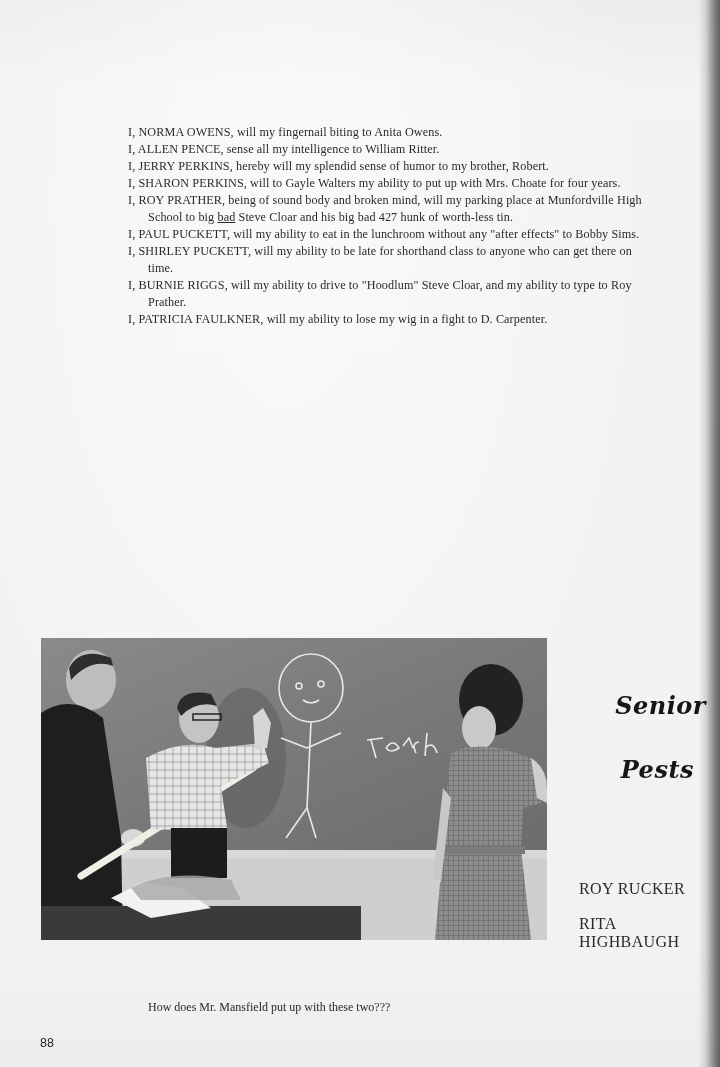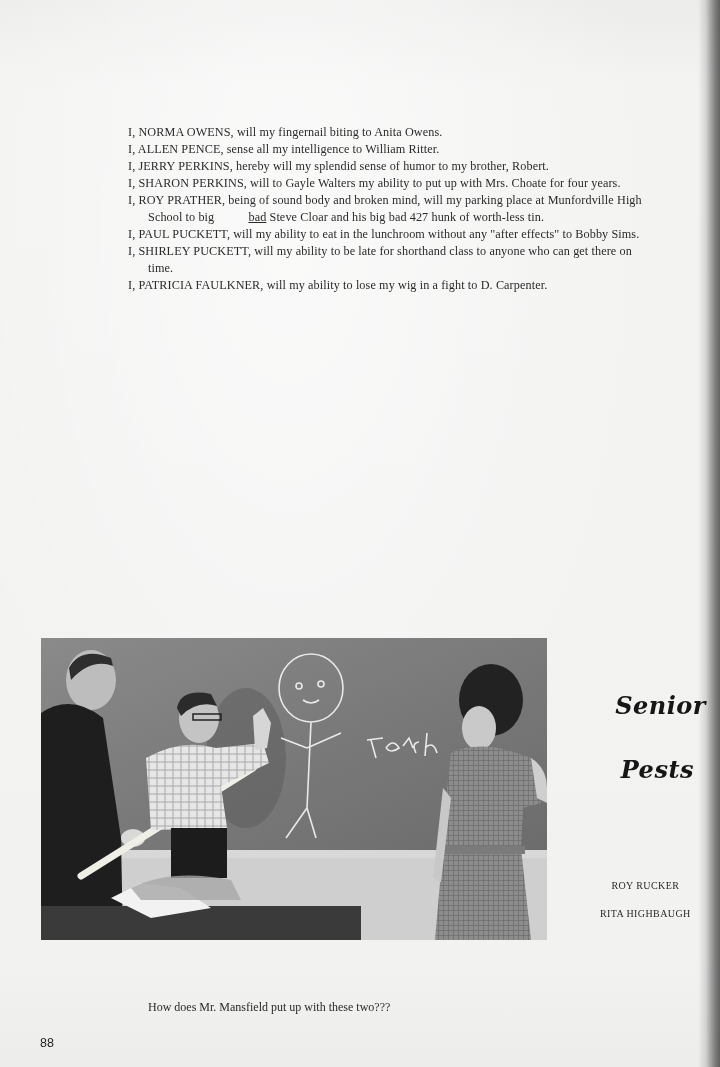--- a/index.html
+++ b/index.html
@@ -19,60 +19,61 @@
     position: absolute; top: 0; right: 0; width: 22px; height: 1067px;
     background: linear-gradient(90deg, rgba(0,0,0,0) 0%, rgba(0,0,0,0.12) 35%, rgba(0,0,0,0.45) 75%, rgba(0,0,0,0.6) 100%);
   }
   .wills {
     position: absolute; left: 128px; top: 124px; width: 520px;
     font-size: 12.2px; line-height: 17px; letter-spacing: 0.1px;
   }
   .will {
     padding-left: 20px; text-indent: -20px; margin: 0;
   }
-  .will .u { text-decoration: underline; margin-left: 31px; }
+  .will .u { text-decoration: underline; }
   .photo {
     position: absolute; left: 41px; top: 638px; width: 506px; height: 302px;
     overflow: hidden; background: #5e5e5e;
   }
   .photo svg { display: block; }
   .caption {
     position: absolute; left: 148px; top: 1000px;
     font-size: 12px;
   }
   .title {
     position: absolute; left: 596px; top: 686px; width: 110px; text-align: right;
     font-family: "DejaVu Serif", serif; font-weight: bold; font-style: italic;
     font-size: 24px; line-height: 40px; color: #161616; letter-spacing: 0.5px;
   }
   .title .line { display: block; }
   .title .line2 { padding-right: 12px; margin-top: 24px; }
   .names {
-    position: absolute; left: 600px; top: 880px;
-    font-size: 10px; letter-spacing: 0.4px; text-align: center;
+    position: absolute; left: 579px; top: 880px;
+    font-size: 16px; letter-spacing: 0.4px;
   }
   .names .n { display: block; margin-bottom: 17px; }
   .pageno {
     position: absolute; left: 40px; top: 1036px;
     font-family: "Liberation Sans", sans-serif; font-size: 12.5px; color: #222;
   }
 </style>
 </head>
 <body>
 
 <div class="page">
 
   <div class="wills">
     <p class="will">I, NORMA OWENS, will my fingernail biting to Anita Owens.</p>
     <p class="will">I, ALLEN PENCE, sense all my intelligence to William Ritter.</p>
     <p class="will">I, JERRY PERKINS, hereby will my splendid sense of humor to my brother, Robert.</p>
     <p class="will">I, SHARON PERKINS, will to Gayle Walters my ability to put up with Mrs. Choate for four years.</p>
     <p class="will"><span>I, ROY PRATHER, being of sound body and broken mind, will my parking place at Munfordville High School to big </span><span class="u">bad</span><span> Steve Cloar and his big bad 427 hunk of worth-less tin.</span></p>
     <p class="will">I, PAUL PUCKETT, will my ability to eat in the lunchroom without any "after effects" to Bobby Sims.</p>
     <p class="will">I, SHIRLEY PUCKETT, will my ability to be late for shorthand class to anyone who can get there on time.</p>
+    <p class="will">I, BURNIE RIGGS, will my ability to drive to "Hoodlum" Steve Cloar, and my ability to type to Roy Prather.</p>
     <p class="will">I, PATRICIA FAULKNER, will my ability to lose my wig in a fight to D. Carpenter.</p>
   </div>
 
   <div class="photo">
     <svg width="506" height="302" viewBox="0 0 506 302" xmlns="http://www.w3.org/2000/svg">
       <defs>
         <linearGradient id="board" x1="0" y1="0" x2="1" y2="1">
           <stop offset="0" stop-color="#8a8a8a"></stop>
           <stop offset="0.5" stop-color="#7a7a7a"></stop>
           <stop offset="1" stop-color="#6c6c6c"></stop>

